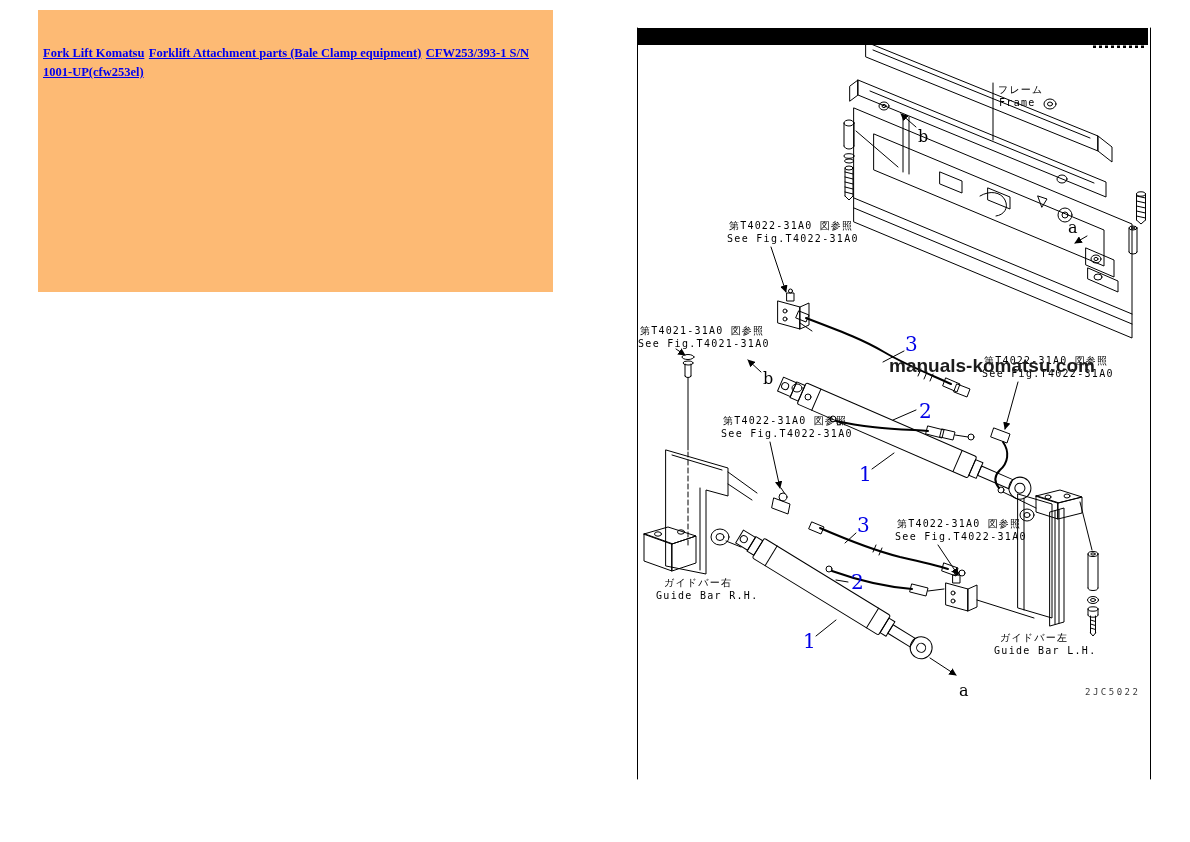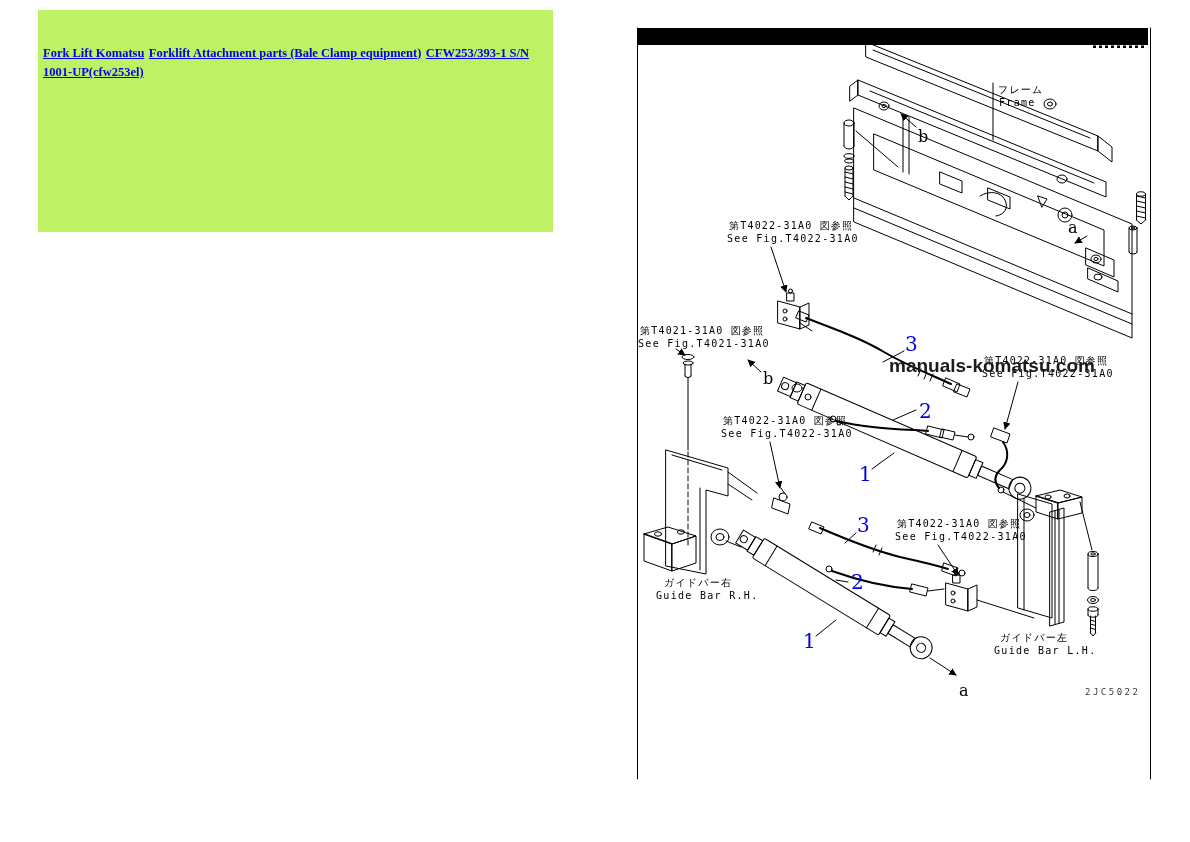--- a/index.html
+++ b/index.html
@@ -2,22 +2,22 @@
 <html><head>
 <meta charset="utf-8">
 <style>
   html,body{margin:0;padding:0;}
   body{
     width:1190px;height:842px;position:relative;background:#ffffff;
     font-family:"Liberation Sans",sans-serif;overflow:hidden;
   }
   
   .banner{
-    position:absolute;left:38px;top:10px;width:515px;height:222px;
-    background:#bef264;box-sizing:border-box;padding:33px 6px 16px 5px;
+    position:absolute;left:38px;top:10px;width:515px;height:282px;
+    background:#fdba74;box-sizing:border-box;padding:33px 6px 16px 5px;
   }
   .banner a{
     color:#0000ee;font-family:"Liberation Serif",serif;font-weight:bold;
     font-size:12.5px;line-height:18px;text-decoration:underline;
   }
   
   .diagram-svg{position:absolute;left:0;top:0;}
   .ln{fill:none;stroke:#000;stroke-width:1;stroke-linejoin:round;stroke-linecap:round;}
   .hose{fill:none;stroke:#000;stroke-width:2;stroke-linecap:round;}
   .blk{fill:#000;stroke:none;}

